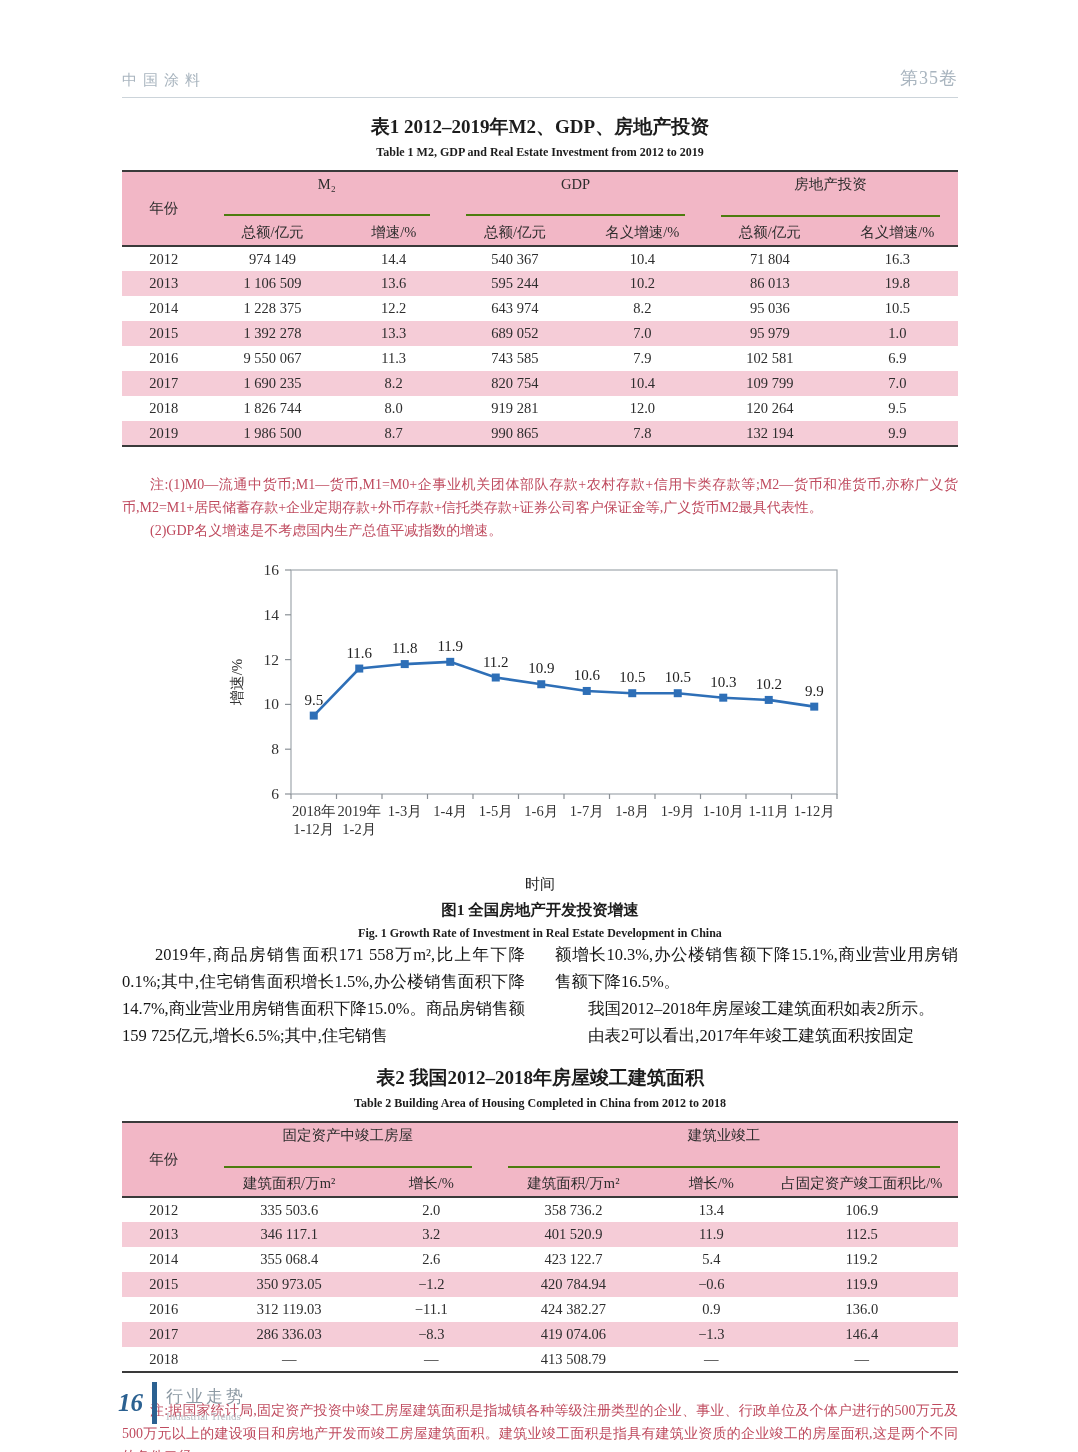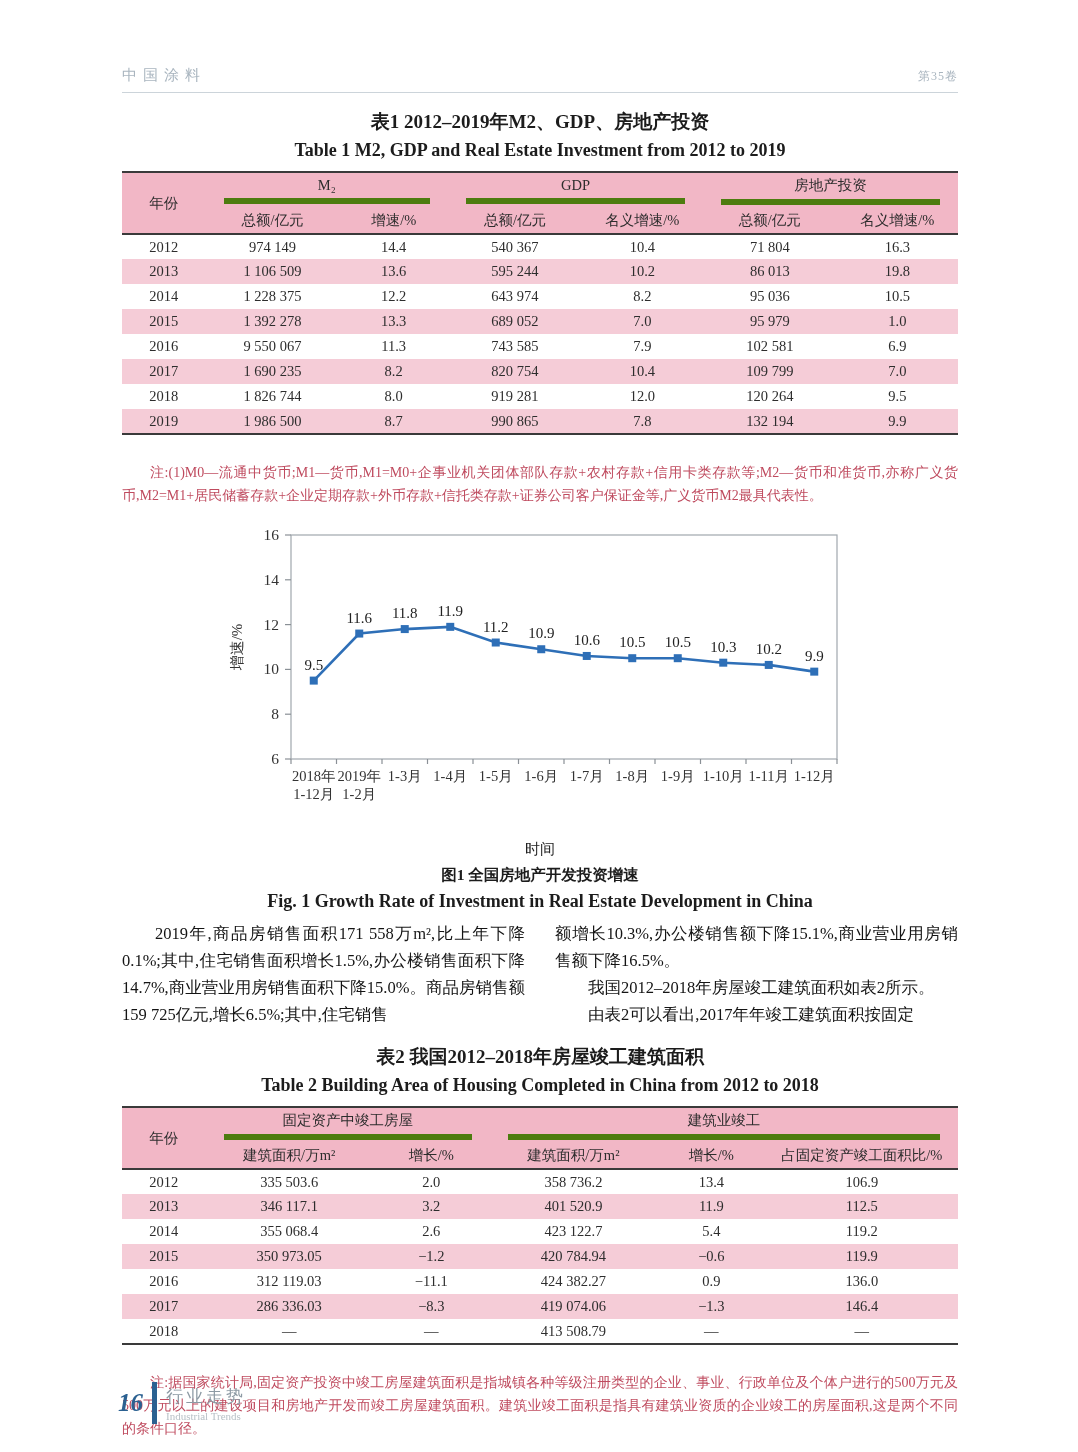--- a/index.html
+++ b/index.html
@@ -11,49 +11,49 @@
     box-sizing:border-box;
     padding:66px 120px 0 122px;
     overflow:hidden;
     font-family:"Liberation Serif","DejaVu Serif",serif;
     color:#222;
   }
   
   .runhead{display:flex;justify-content:space-between;align-items:flex-end;
     border-bottom:1px solid #ccd4da;padding-bottom:7px;}
   .runhead .jname{font-size:15px;color:#a9b5bf;letter-spacing:6px;}
-  .runhead .vol{font-size:12px;color:#a9b5bf;letter-spacing:1px;}
+  .runhead .vol{font-size:18px;color:#a9b5bf;letter-spacing:1px;}
 
   
   .cap{ text-align:center; }
   .cap .cn{font-size:19px;font-weight:bold;color:#1c1c1c;}
-  .cap .en{font-size:18px;font-weight:bold;color:#1c1c1c;margin-top:5px;}
+  .cap .en{font-size:12px;font-weight:bold;color:#1c1c1c;margin-top:5px;}
 
   
   table.dtable{width:100%;border-collapse:collapse;table-layout:fixed;
     border-top:2.5px solid #3a3a3a;border-bottom:2.5px solid #3a3a3a;
     font-size:14.5px;color:#2d2d2d;}
   table.dtable thead{border-bottom:2px solid #3a3a3a;}
   table.dtable th,table.dtable td{font-weight:normal;text-align:center;padding:3px 2px;}
   table.dtable thead th{background:#f2b7c6;}
-  table.dtable .gline{display:block;border-bottom:6px solid #4d7c0f;
-    padding-bottom:4px;margin:0 16px;}
+  table.dtable .gline{display:block;border-bottom:2px solid #4d7c0f;
+    padding-bottom:21px;margin:0 16px;}
   table.dtable tbody tr{height:25px;}
   table.dtable tbody tr:nth-child(even){background:#f5ccd7;}
 
   
   .note{color:#bf4a5e;font-size:14px;line-height:23px;text-align:justify;margin-top:26px;}
   .note p{margin:0;text-indent:2em;}
 
   
   .chartwrap{width:630px;margin:16px auto 0 auto;}
   .xtitle{text-align:center;font-size:15px;color:#222;margin-top:15px;}
 
   
-  .cols{display:flex;gap:30px;margin-top:8px;}
+  .cols{display:flex;gap:30px;margin-top:0;}
   .col{width:403px;font-size:16.5px;line-height:27px;text-align:justify;color:#141414;}
   .col p{margin:0;}
   .col p.ind{text-indent:2em;}
 
   
   .footer{position:absolute;left:118px;bottom:28px;display:flex;align-items:center;}
   .footer .pnum{font-size:25px;font-weight:bold;font-style:italic;color:#2b6191;
     margin-right:9px;}
   .footer .bar{width:5px;height:42px;background:#2b6191;margin-right:9px;}
   .footer .cn{font-size:17px;color:#8d9aa4;letter-spacing:3px;}
@@ -181,20 +181,21 @@
           <td>990 865</td>
           <td>7.8</td>
           <td>132 194</td>
           <td>9.9</td>
         </tr>
       </tbody>
   </table>
 
   <div class="note">
     <p>注:(1)M0—流通中货币;M1—货币,M1=M0+企事业机关团体部队存款+农村存款+信用卡类存款等;M2—货币和准货币,亦称广义货币,M2=M1+居民储蓄存款+企业定期存款+外币存款+信托类存款+证券公司客户保证金等,广义货币M2最具代表性。</p>
+    <p>(2)GDP名义增速是不考虑国内生产总值平减指数的增速。</p>
   </div>
 
   <div class="chartwrap">
     <div id="chart"><svg width="630" height="298" viewBox="0 0 630 298" xmlns="http://www.w3.org/2000/svg" style="font-family:'Liberation Serif',serif;">
           <rect x="66" y="12" width="546" height="224" fill="none" stroke="#a0a7ad" stroke-width="1.2"></rect>
           <line x1="60" y1="236" x2="66" y2="236" stroke="#8a9096" stroke-width="1.2"></line>
           <text x="54" y="241" text-anchor="end" font-size="15.5" fill="#333">6</text>
           <line x1="60" y1="191.2" x2="66" y2="191.2" stroke="#8a9096" stroke-width="1.2"></line>
           <text x="54" y="196.2" text-anchor="end" font-size="15.5" fill="#333">8</text>
           <line x1="60" y1="146.39999999999998" x2="66" y2="146.39999999999998" stroke="#8a9096" stroke-width="1.2"></line>

